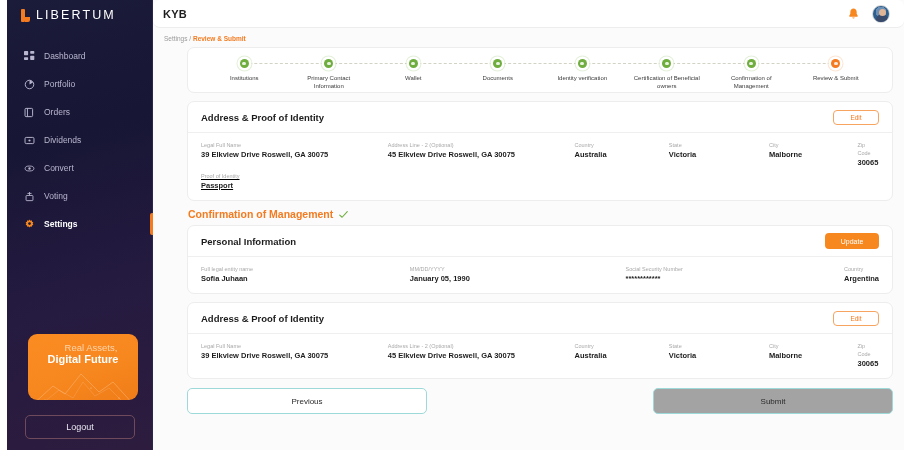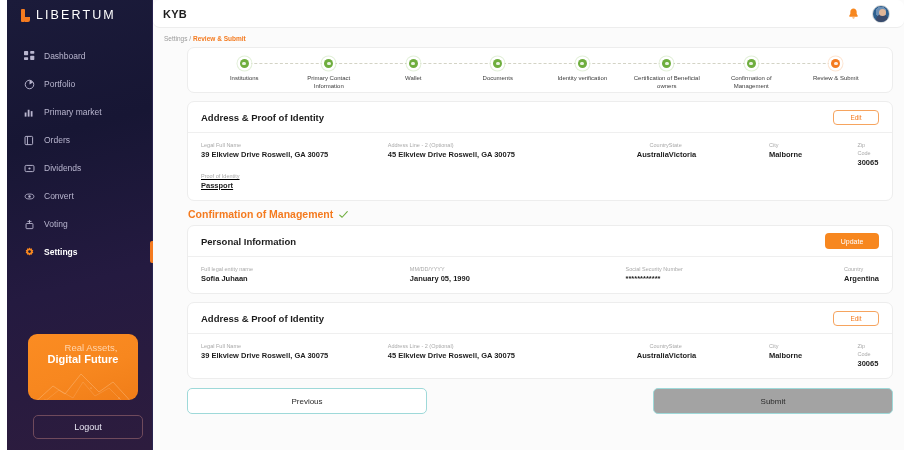--- a/index.html
+++ b/index.html
@@ -58,21 +58,21 @@
     display: flex; flex-direction: column; align-items: center; justify-content: flex-start;
     padding-top: 8px;
   }
   .promo .l1 { color: #ffd5ad; font-size: 9.5px; line-height: 11px; padding-left: 16px; }
   .promo .l2 { color: #ffffff; font-size: 11px; font-weight: bold; line-height: 13px; }
   .promo-art {
     position: absolute; bottom: -6px; left: 50%; transform: translateX(-50%);
     width: 104px; height: 36px; opacity: .55;
   }
   .logout {
-    position: absolute; left: 26px; top: 415px;
+    position: absolute; left: 18px; top: 415px;
     width: 110px; height: 24px; border-radius: 5px;
     border: 1px solid #6f4a5c; background: transparent;
     color: #e8e6f2; font-size: 9px; cursor: pointer;
     display: flex; align-items: center; justify-content: center;
     font-family: "Liberation Sans", sans-serif;
   }
 
   
   .main { flex: 1; height: 450px; background: #fbfbfb; position: relative; overflow: hidden; }
   .topbar {
@@ -156,21 +156,21 @@
   .card-body { padding: 8px 13px 9px 13px; }
   .field-row { display: flex; }
   .field { }
   .field-label { font-size: 5.5px; color: #a9a9a9; line-height: 8px; }
   .field-value { font-size: 7.5px; font-weight: bold; color: #1c1c1c; line-height: 11px; }
   .field-row.second { margin-top: 4px; text-decoration: underline; }
 
   
   .c-name { width: 194px; }
   .c-addr2 { width: 194px; }
-  .c-country { width: 98px; text-align: right; }
+  .c-country { width: 98px; }
   .c-state { width: 104px; }
   .c-city { width: 92px; }
   .c-zip { width: auto; text-align: left; }
 
   
   .p-name { width: 216px; }
   .p-dob { width: 223px; }
   .p-ssn { width: 226px; }
   .p-country { width: auto; }
 
@@ -226,30 +226,20 @@
       <div class="nav-item">
         <span class="ico">
           <svg width="11" height="11" viewBox="0 0 16 16" fill="none" stroke="#b9b6cf" stroke-width="1.4">
               <circle cx="8" cy="8" r="6.2"></circle>
               <path d="M8 8 L8 1.8 A6.2 6.2 0 0 1 13 5" fill="#b9b6cf" stroke="none"></path>
             </svg>
         </span>
         <span>Portfolio</span>
       </div>
 
-      <div class="nav-item">
-        <span class="ico">
-          <svg width="11" height="11" viewBox="0 0 16 16" fill="#b9b6cf">
-              <rect x="1" y="8" width="2.6" height="6"></rect>
-              <rect x="5.4" y="4" width="2.6" height="10"></rect>
-              <rect x="9.8" y="6" width="2.6" height="8"></rect>
-            </svg>
-        </span>
-        <span>Primary market</span>
-      </div>
 
       <div class="nav-item">
         <span class="ico">
           <svg width="11" height="11" viewBox="0 0 16 16" fill="none" stroke="#b9b6cf" stroke-width="1.4">
               <rect x="1.5" y="2" width="11" height="12" rx="1.5"></rect>
               <line x1="5" y1="2" x2="5" y2="14"></line>
             </svg>
         </span>
         <span>Orders</span>
       </div>

